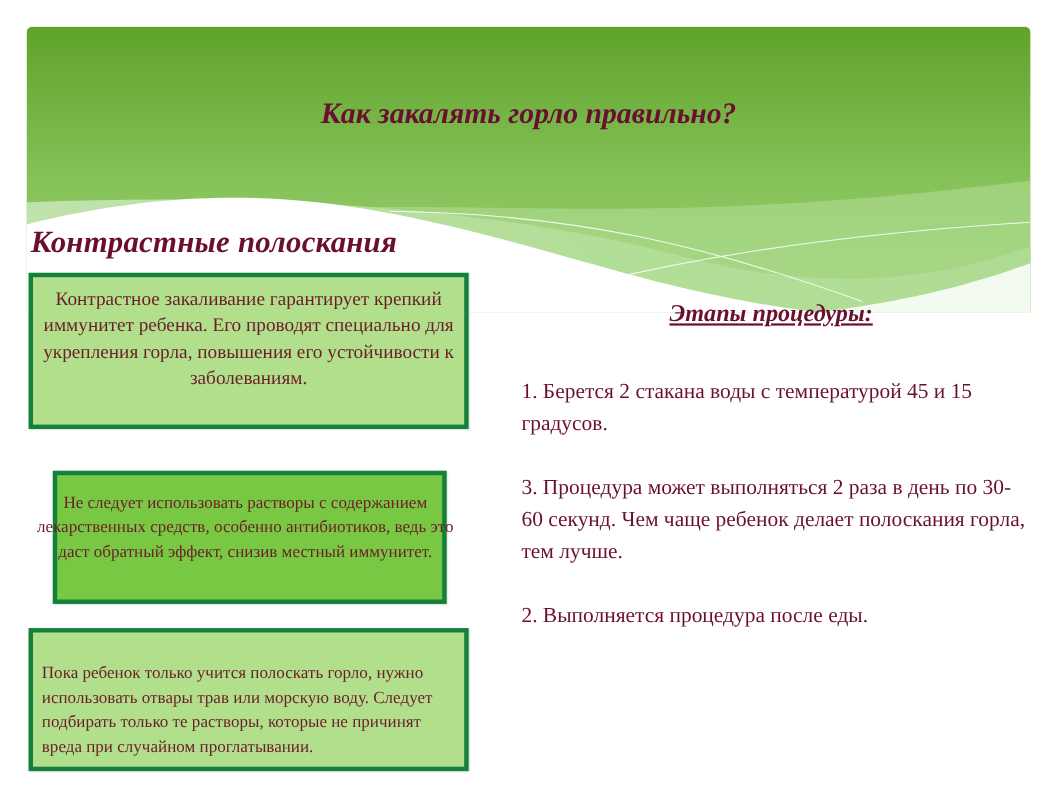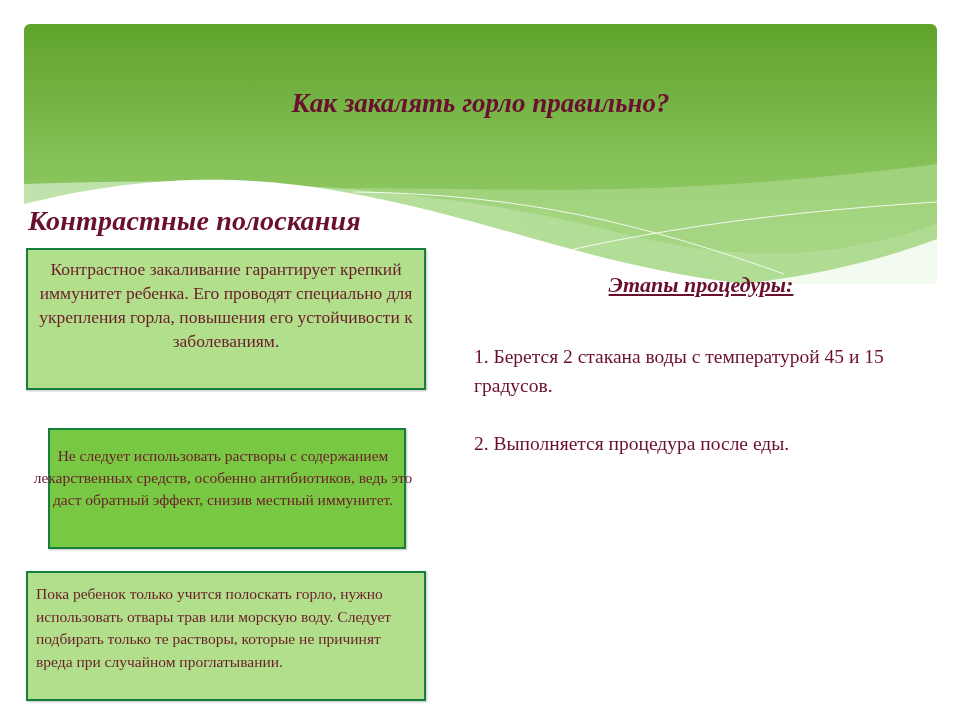--- a/index.html
+++ b/index.html
@@ -50,21 +50,21 @@
       font-style: italic;
       font-weight: bold;
       font-size: 28px;
       color: #6b0f30;
       margin: 0;
       letter-spacing: 0.2px;
     }
     .box {
       position: absolute;
       box-sizing: border-box;
-      border: 2px solid #15803d;
+      border: 4px solid #15803d;
       color: #6b1d2a;
       font-family: "Liberation Serif", serif;
       box-shadow: 1px 1px 2px rgba(0,0,0,0.25);
     }
     .box p { margin: 0; }
     .box-1 {
       left: 26px; top: 248px;
       width: 400px; height: 142px;
       background: #b1df8c;
       text-align: center;
@@ -85,21 +85,21 @@
       margin-left: -20px;
       margin-right: -12px;
     }
     .box-3 {
       left: 26px; top: 571px;
       width: 400px; height: 130px;
       background: #b1df8c;
       text-align: left;
       font-size: 15.5px;
       line-height: 22.5px;
-      padding: 10px 6px 0 8px;
+      padding: 26px 6px 0 8px;
     }
     .steps {
       position: absolute;
       left: 474px; top: 272px;
       width: 470px;
       color: #6b0f30;
       font-family: "Liberation Serif", serif;
     }
     .steps-heading {
       text-align: center;
@@ -161,16 +161,17 @@
     <p>Не следует использовать растворы с содержанием лекарственных средств, особенно антибиотиков, ведь это даст обратный эффект, снизив местный иммунитет.</p>
   </div>
 
   <div class="box box-3">
     <p>Пока ребенок только учится полоскать горло, нужно использовать отвары трав или морскую воду. Следует подбирать только те растворы, которые не причинят вреда при случайном проглатывании.</p>
   </div>
 
   <div class="steps">
     <p class="steps-heading">Этапы процедуры:</p>
     <p class="step">1. Берется 2 стакана воды с температурой 45 и 15 градусов.</p>
+    <p class="step">3. Процедура может выполняться 2 раза в день по 30-60 секунд. Чем чаще ребенок делает полоскания горла, тем лучше.</p>
     <p class="step">2. Выполняется процедура после еды.</p>
   </div>
 
 </div>
 
 </body></html>

